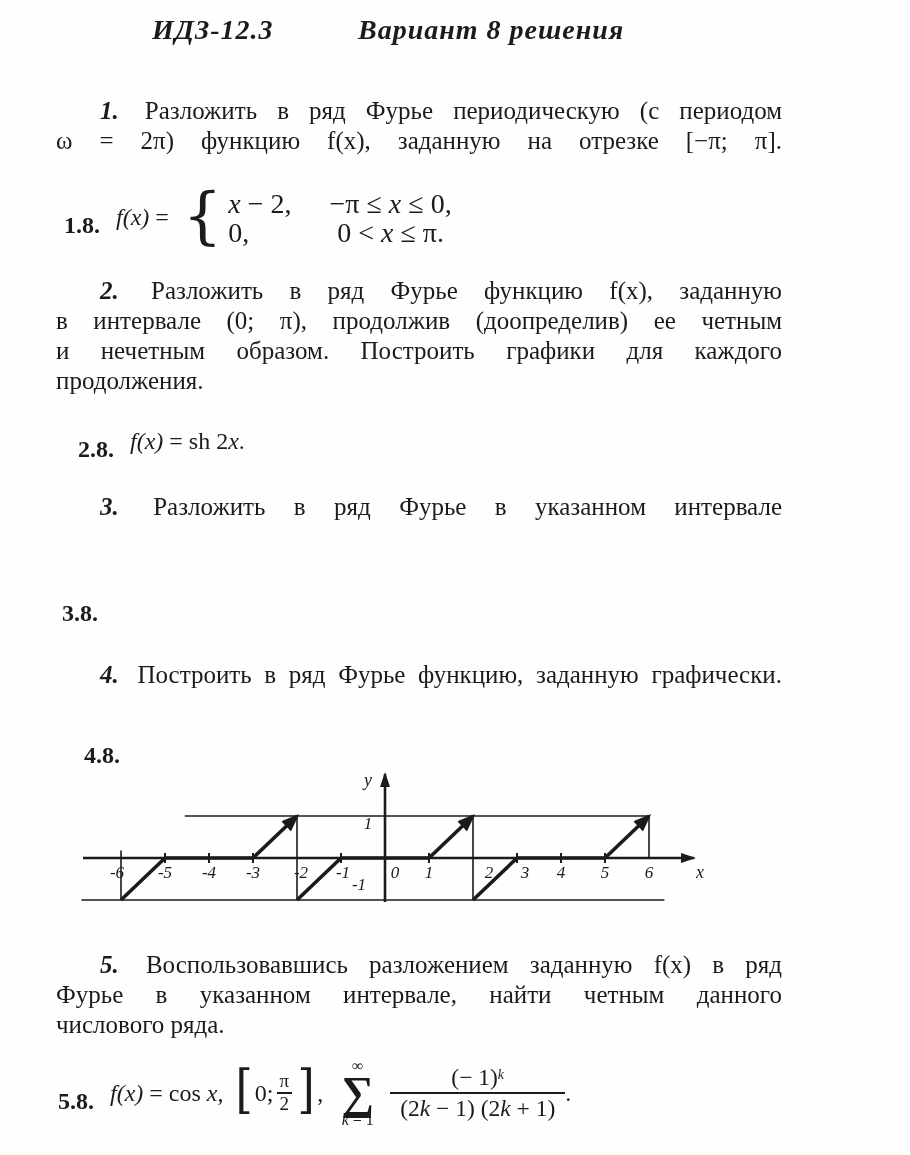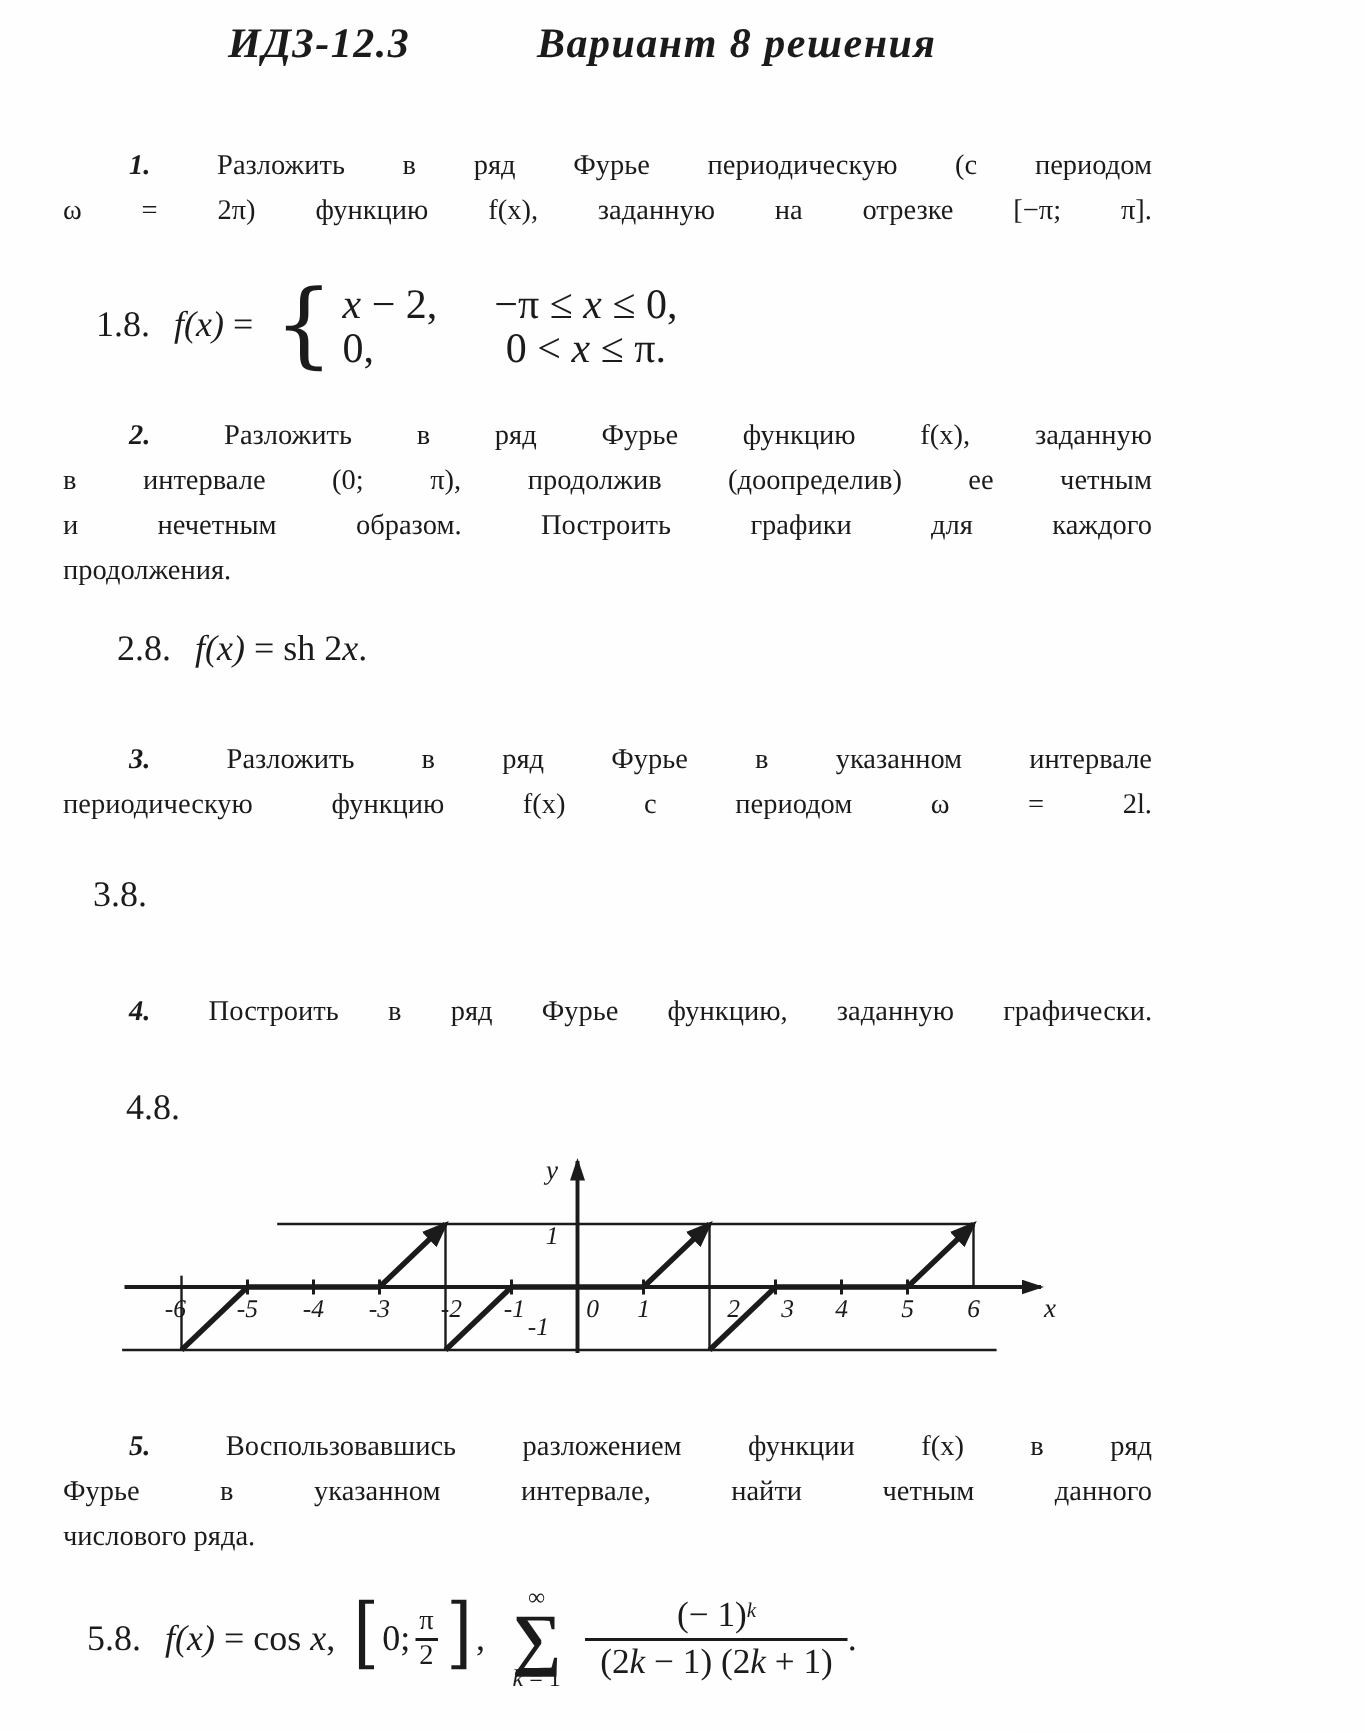--- a/index.html
+++ b/index.html
@@ -1,26 +1,26 @@
 <!DOCTYPE html>
 <html><head>
 <meta charset="utf-8">
 <style>
   html,body{margin:0;padding:0;background:#ffffff;}
   .page{position:relative;width:910px;height:1155px;background:#fefefe;color:#1b1b1b;
         font-family:"Liberation Serif","DejaVu Serif",serif;overflow:hidden;}
   .hdr-l{position:absolute;left:152px;top:14px;font-size:28px;font-weight:bold;font-style:italic;letter-spacing:1px;}
   .hdr-r{position:absolute;left:358px;top:14px;font-size:28px;font-weight:bold;font-style:italic;letter-spacing:1px;}
-  .para{position:absolute;left:42px;width:726px;font-size:19px;line-height:30px;}
+  .para{position:absolute;left:56px;width:726px;font-size:25px;line-height:30px;}
   .pline{text-align:justify;}
   .pline.jl{text-align:justify;text-align-last:justify;}
   .pline.ind{padding-left:44px;}
   .pnum{font-weight:bold;font-style:italic;padding-right:6px;}
   .item{position:absolute;display:flex;align-items:center;font-size:24px;}
-  .inum{font-weight:normal;margin-right:16px;white-space:pre;}
+  .inum{font-weight:bold;margin-right:16px;white-space:pre;margin-top:16px;}
   .fml{white-space:pre;}
   .it{font-style:italic;}
   .brace{font-size:62px;line-height:0.9;font-weight:400;margin:0 6px 4px 8px;
          font-family:"DejaVu Serif",serif;}
   .pw{display:grid;grid-template-columns:auto auto;column-gap:38px;row-gap:0;font-size:28px;line-height:29px;}
   .pw .cond{text-align:center;}
   .bigbr{font-size:52px;line-height:0.8;display:inline-block;transform:scaleX(0.85);
          font-family:"DejaVu Serif",serif;margin:0 1px 6px 1px;}
   .bigbr.open{margin-left:10px;}
   .frac{display:inline-flex;flex-direction:column;align-items:center;vertical-align:middle;}
@@ -68,21 +68,20 @@
     <div class="pline">продолжения.</div>
   </div>
 
   <div class="item" style="left:78px;top:420px">
     <span class="inum">2.8.</span>
     <span class="fml"><span class="it">f(x)</span><span> = sh 2</span><span class="it">x</span><span>.</span></span>
   </div>
 
   <div class="para" style="top:492px">
     <div class="pline jl ind"><span class="pnum">3.</span> <span>Разложить в ряд Фурье в указанном интервале</span></div>
-    <div class="pline jl">периодическую функцию f(x) с периодом ω = 2l.</div>
   </div>
 
   <div class="item" style="left:62px;top:584px">
     <span class="inum">3.8.</span>
   </div>
 
   <div class="para" style="top:660px">
     <div class="pline jl ind"><span class="pnum">4.</span> <span>Построить в ряд Фурье функцию, заданную графически.</span></div>
   </div>
 
@@ -137,21 +136,21 @@
       <text x="481" y="116" text-anchor="middle" font-size="17" font-style="italic" fill="#1b1b1b">4</text>
       <text x="525" y="116" text-anchor="middle" font-size="17" font-style="italic" fill="#1b1b1b">5</text>
       <text x="569" y="116" text-anchor="middle" font-size="17" font-style="italic" fill="#1b1b1b">6</text>
       <text x="288" y="67" text-anchor="middle" font-size="17" font-style="italic" fill="#1b1b1b">1</text>
       <text x="279" y="128" text-anchor="middle" font-size="17" font-style="italic" fill="#1b1b1b">-1</text>
       <text x="616" y="116" font-size="18" font-style="italic" fill="#1b1b1b">x</text>
       <text x="284" y="24" font-size="18" font-style="italic" fill="#1b1b1b">y</text>
     </svg>
 
   <div class="para" style="top:950px">
-    <div class="pline jl ind"><span class="pnum">5.</span> <span>Воспользовавшись разложением функции f(x) в ряд</span></div>
+    <div class="pline jl ind"><span class="pnum">5.</span> <span>Воспользовавшись разложением заданную f(x) в ряд</span></div>
     <div class="pline jl">Фурье в указанном интервале, найти четным данного</div>
     <div class="pline">числового ряда.</div>
   </div>
 
   <div class="item" style="left:58px;top:1058px">
     <span class="inum">5.8.</span>
     <span class="fml"><span class="it">f(x)</span><span> = cos </span><span class="it">x</span><span>,</span></span>
     <span class="bigbr open">[</span>
     <span class="fml">0;</span>
     <span class="frac small">

